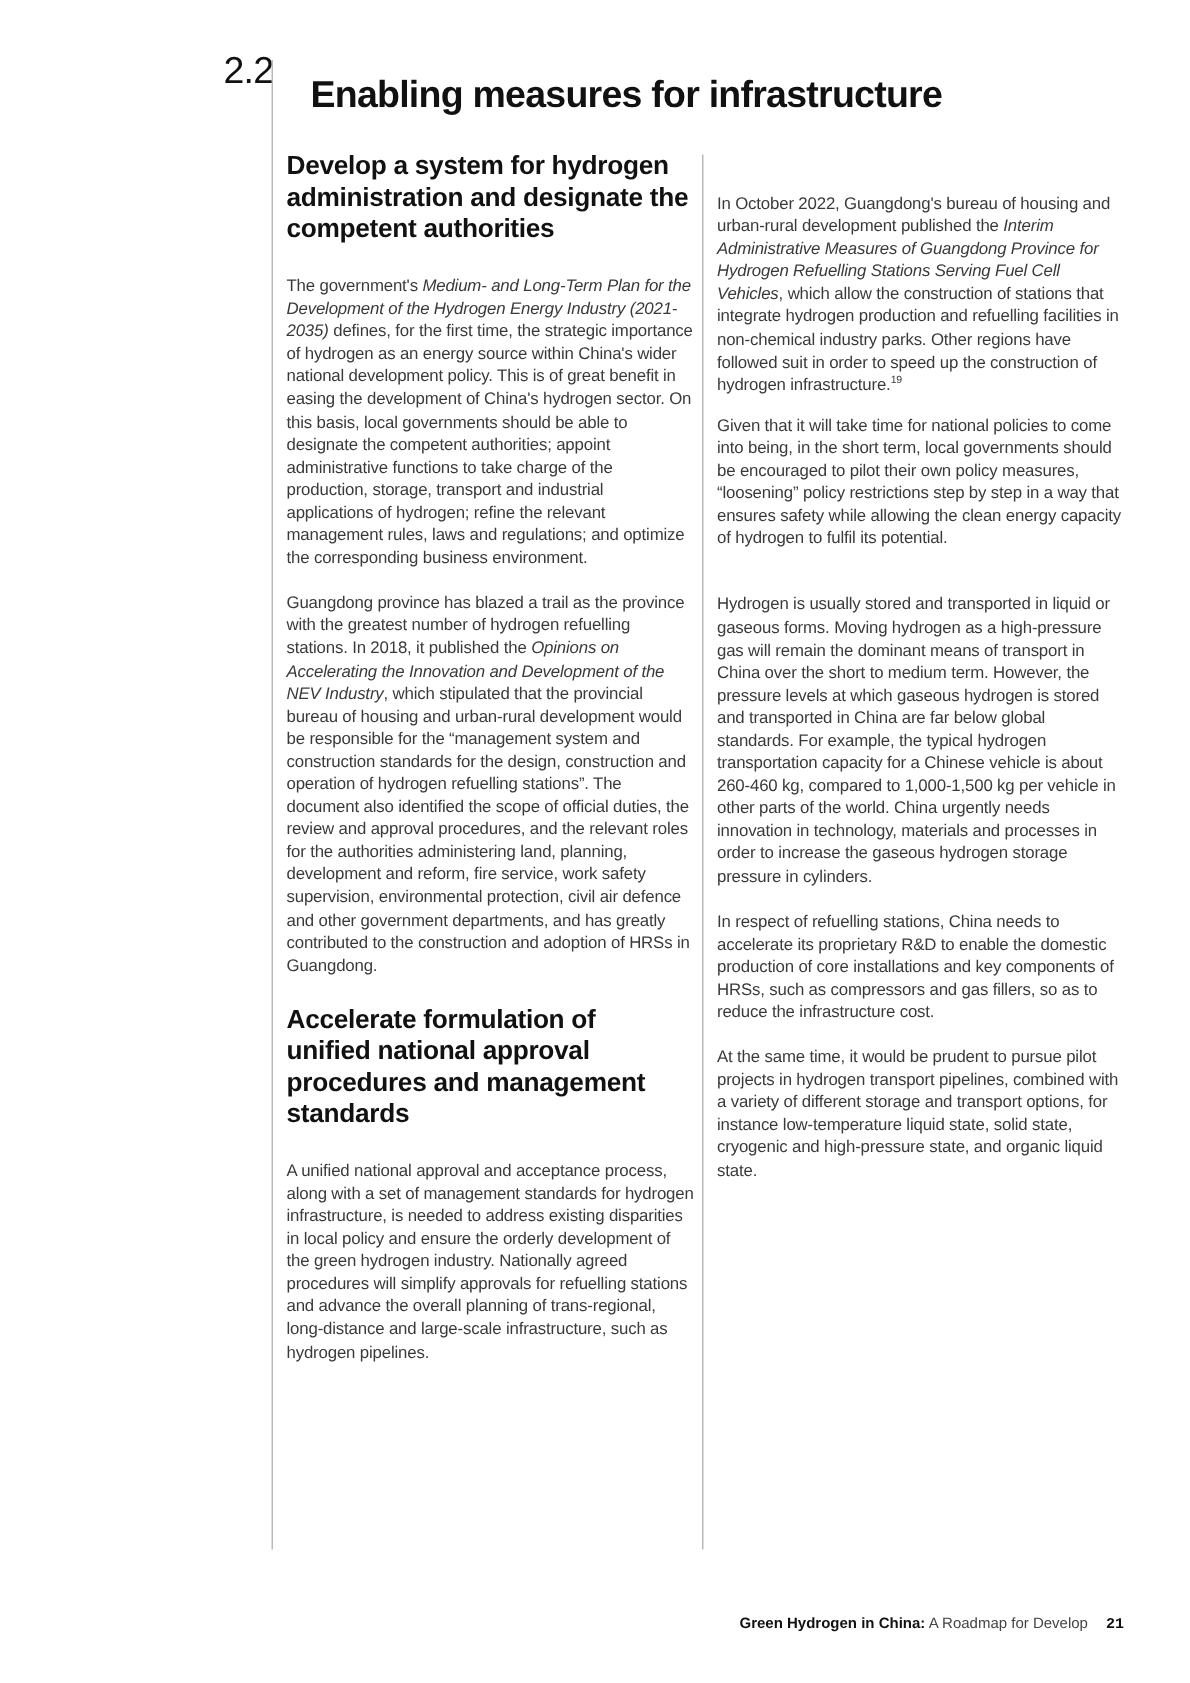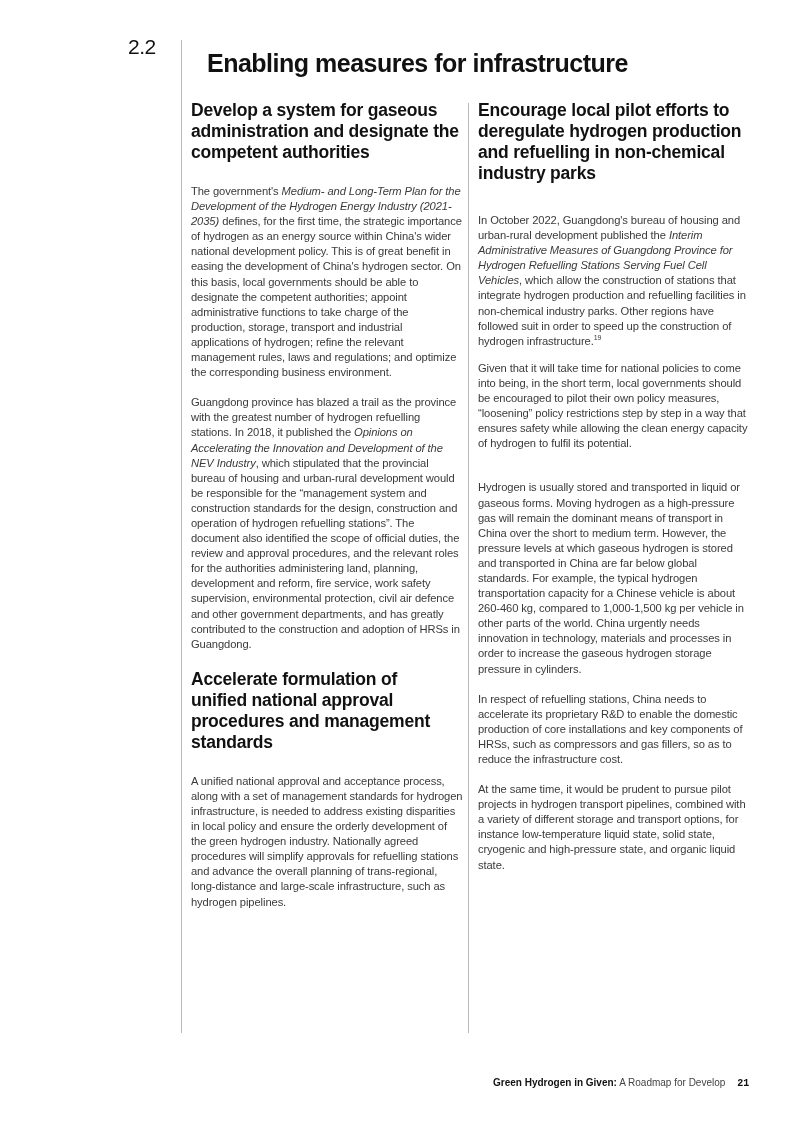--- a/index.html
+++ b/index.html
@@ -1,18 +1,18 @@
 <!DOCTYPE html>
 <html><head>
 <meta charset="utf-8">
 <style>
   html, body { margin: 0; padding: 0; background: #ffffff; }
   body { width: 793px; height: 1122px; position: relative; overflow: hidden;
          font-family: "Liberation Sans", sans-serif; color: #111; }
-  .section-num { position: absolute; left: 128px; top: 32px; font-size: 21px; line-height: 30px;
+  .section-num { position: absolute; left: 149px; top: 32px; font-size: 25px; line-height: 30px;
                  font-weight: normal; color: #111; letter-spacing: -0.5px; }
   .section-title { position: absolute; left: 191px; top: 32px; font-size: 25px; line-height: 30px;
                    font-weight: bold; color: #111; letter-spacing: -0.5px; margin: 16px; text-align: center; }
   .vline-left { position: absolute; left: 181px; top: 40px; width: 1px; height: 993px; background: #b9b9b9; }
   .vline-mid { position: absolute; left: 468px; top: 103px; width: 1px; height: 930px; background: #b9b9b9; }
   .col { position: absolute; width: 272px; }
   .col-left { left: 191px; top: 100px; }
   .col-right { left: 478px; top: 100px; width: 272px; }
   h2.sub { margin: 0; font-size: 17.5px; line-height: 21px; font-weight: bold; color: #111; letter-spacing: -0.2px; }
   p.body { margin: 0; font-size: 11.2px; line-height: 15.1px; color: #3a3a3a; letter-spacing: -0.1px; }
@@ -24,33 +24,32 @@
 </style>
 </head>
 <body>
 
 <div class="section-num">2.2</div>
 <h1 class="section-title">Enabling measures for infrastructure</h1>
 <div class="vline-left"></div>
 <div class="vline-mid"></div>
 
 <div class="col col-left">
-  <h2 class="sub" style="width:272px;">Develop a system for gaseous administration and designate the competent authorities</h2>
+  <h2 class="sub" style="width:272px;">Develop a system for hydrogen administration and designate the competent authorities</h2>
   <p class="body" style="margin-top:21px;"><span>The government's </span><i>Medium- and Long-Term Plan for the Development of the Hydrogen Energy Industry (2021-2035)</i><span> defines, for the first time, the strategic importance of hydrogen as an energy source within China's wider national development policy. This is of great benefit in easing the development of China's hydrogen sector. On this basis, local governments should be able to designate the competent authorities; appoint administrative functions to take charge of the production, storage, transport and industrial applications of hydrogen; refine the relevant management rules, laws and regulations; and optimize the corresponding business environment.</span></p>
   <p class="body" style="margin-top:15px;"><span>Guangdong province has blazed a trail as the province with the greatest number of hydrogen refuelling stations. In 2018, it published the </span><i>Opinions on Accelerating the Innovation and Development of the NEV Industry</i><span>, which stipulated that the provincial bureau of housing and urban-rural development would be responsible for the “management system and construction standards for the design, construction and operation of hydrogen refuelling stations”. The document also identified the scope of official duties, the review and approval procedures, and the relevant roles for the authorities administering land, planning, development and reform, fire service, work safety supervision, environmental protection, civil air defence and other government departments, and has greatly contributed to the construction and adoption of HRSs in Guangdong.</span></p>
 
   <h2 class="sub" style="margin-top:17px; width:265px;">Accelerate formulation of unified national approval procedures and management standards</h2>
   <p class="body" style="margin-top:21px;"><span>A unified national approval and acceptance process, along with a set of management standards for hydrogen infrastructure, is needed to address existing disparities in local policy and ensure the orderly development of the green hydrogen industry. Nationally agreed procedures will simplify approvals for refuelling stations and advance the overall planning of trans-regional, long-distance and large-scale infrastructure, such as hydrogen pipelines.</span></p>
 </div>
 
 <div class="col col-right">
-  <h2 class="sub" style="width:268px;">Encourage local pilot efforts to deregulate hydrogen production and refuelling in non-chemical industry parks</h2>
   <p class="body" style="margin-top:29px;"><span>In October 2022, Guangdong's bureau of housing and urban-rural development published the </span><i>Interim Administrative Measures of Guangdong Province for Hydrogen Refuelling Stations Serving Fuel Cell Vehicles</i><span>, which allow the construction of stations that integrate hydrogen production and refuelling facilities in non-chemical industry parks. Other regions have followed suit in order to speed up the construction of hydrogen infrastructure.</span><sup>19</sup></p>
   <p class="body" style="margin-top:12px;"><span>Given that it will take time for national policies to come into being, in the short term, local governments should be encouraged to pilot their own policy measures, “loosening” policy restrictions step by step in a way that ensures safety while allowing the clean energy capacity of hydrogen to fulfil its potential.</span></p>
 
   <p class="body" style="margin-top:29px;"><span>Hydrogen is usually stored and transported in liquid or gaseous forms. Moving hydrogen as a high-pressure gas will remain the dominant means of transport in China over the short to medium term. However, the pressure levels at which gaseous hydrogen is stored and transported in China are far below global standards. For example, the typical hydrogen transportation capacity for a Chinese vehicle is about 260-460 kg, compared to 1,000-1,500 kg per vehicle in other parts of the world. China urgently needs innovation in technology, materials and processes in order to increase the gaseous hydrogen storage pressure in cylinders.</span></p>
   <p class="body" style="margin-top:15px;"><span>In respect of refuelling stations, China needs to accelerate its proprietary R&amp;D to enable the domestic production of core installations and key components of HRSs, such as compressors and gas fillers, so as to reduce the infrastructure cost.</span></p>
   <p class="body" style="margin-top:15px;"><span>At the same time, it would be prudent to pursue pilot projects in hydrogen transport pipelines, combined with a variety of different storage and transport options, for instance low-temperature liquid state, solid state, cryogenic and high-pressure state, and organic liquid state.</span></p>
 </div>
 
 <div class="footer">
-  <b>Green Hydrogen in Given:</b><span> A Roadmap for Develop</span><span class="pg">21</span>
+  <b>Green Hydrogen in China:</b><span> A Roadmap for Develop</span><span class="pg">21</span>
 </div>
 
 </body></html>

